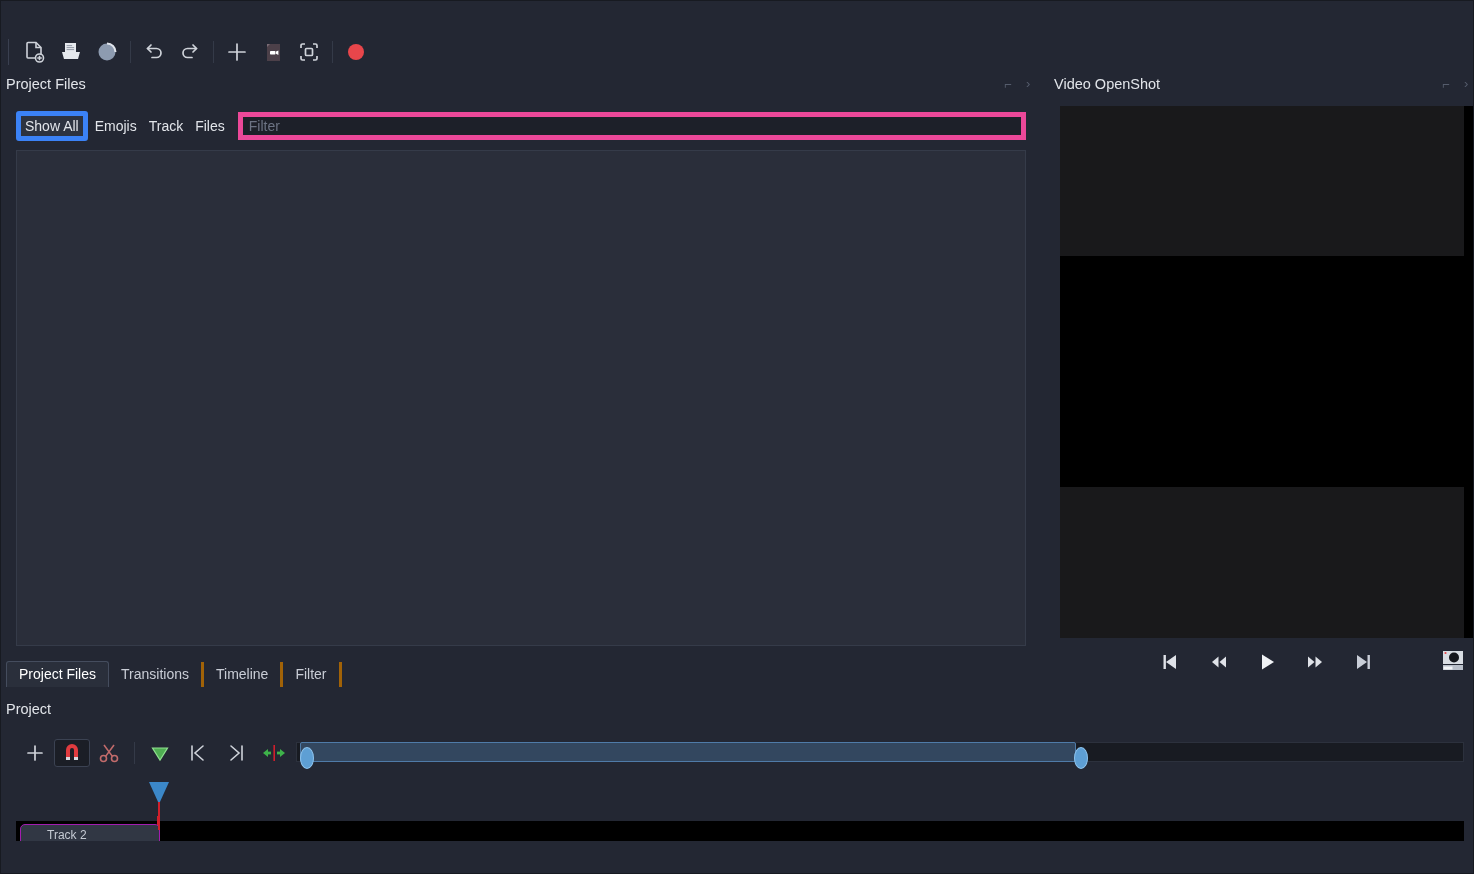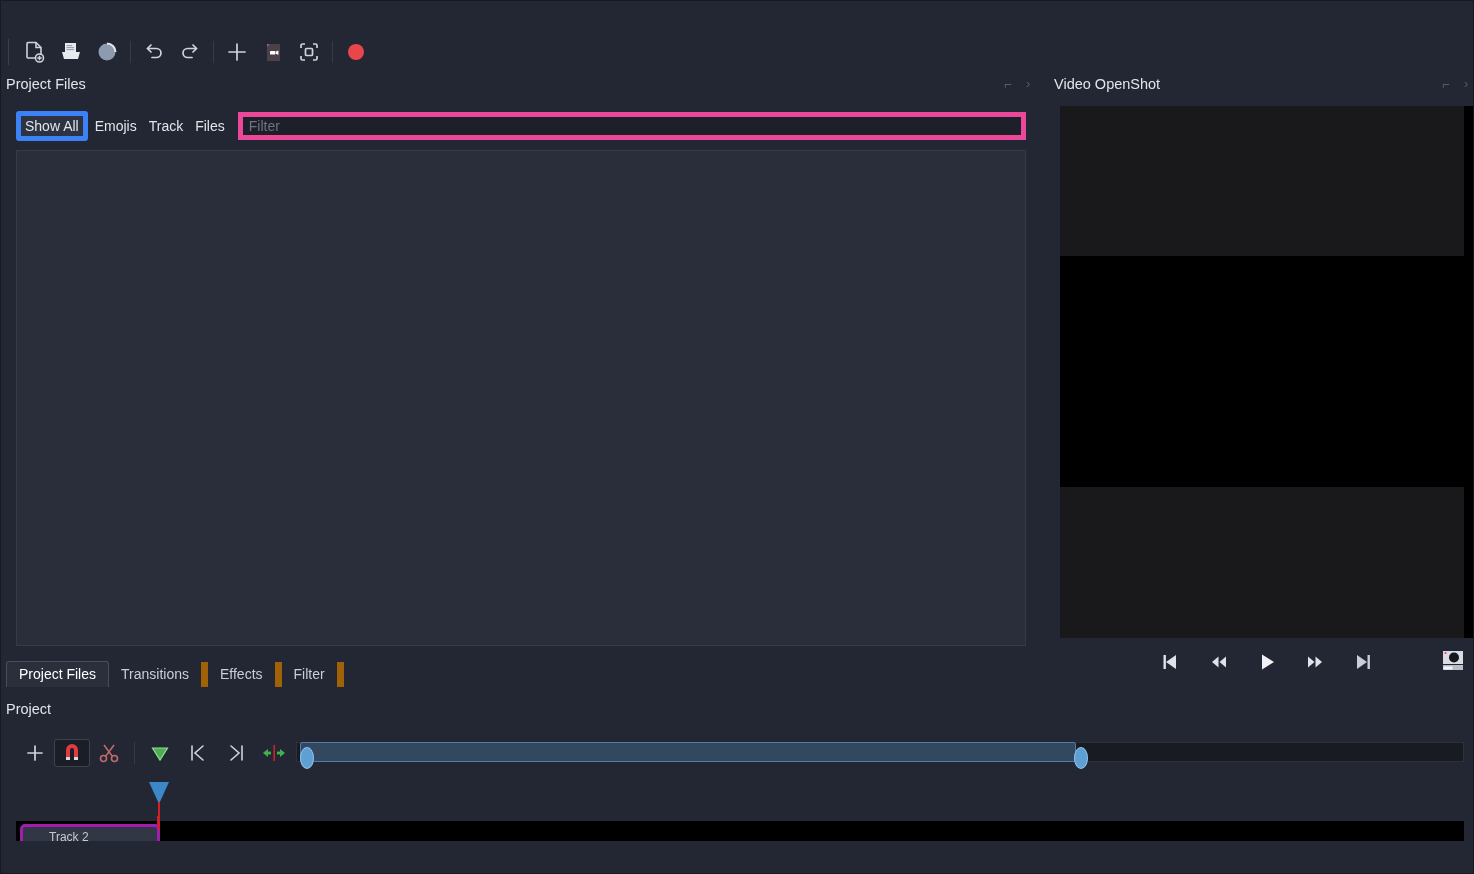--- a/index.html
+++ b/index.html
@@ -159,21 +159,21 @@
     position: absolute;
     left: 6px; top: 659px;
     height: 28px;
     display: flex;
     align-items: flex-end;
   }
   .pf-tab {
     font-size: 14px;
     color: #c9cdd6;
     padding: 4px 12px 5px 12px;
-    border-right: 7px solid #a16207;
+    border-right: 3px solid #a16207;
     white-space: nowrap;
   }
   .pf-tab.selected {
     color: #ffffff;
     background: #2a2f3b;
     border-top: 1px solid #454d5e;
     border-left: 1px solid #454d5e;
     border-right: 1px solid #454d5e;
     border-bottom: none;
     border-radius: 3px 3px 0 0;
@@ -313,21 +313,21 @@
     left: 16px; top: 821px;
     width: 1448px; height: 20px;
     background: #000000;
     overflow: hidden;
   }
   .track-header {
     position: absolute;
     left: 4px; top: 3px;
     width: 140px; height: 30px;
     background: #313744;
-    border: 3px solid #a21caf;
+    border: 1px solid #a21caf;
     border-radius: 5px 5px 0 0;
     box-sizing: border-box;
     color: #c5cad3;
     font-size: 12px;
     padding: 3px 0 0 26px;
   }
   .tl-redmark {
     position: absolute;
     left: 157px; top: 816px;
     width: 2px; height: 9px;
@@ -446,21 +446,21 @@
     <span class="pf-tag">Track</span>
     <span class="pf-tag">Files</span>
     <input class="pf-filter-input" type="text" placeholder="Filter" style="">
   </div>
 
   <div class="pf-list"></div>
 
   <div class="pf-tabs">
     <div class="pf-tab selected">Project Files</div>
     <div class="pf-tab">Transitions</div>
-    <div class="pf-tab">Effects</div>
+    <div class="pf-tab">Timeline</div>
     <div class="pf-tab">Filter</div>
   </div>
 
   <div class="dock-ctl" style="left:1004px; top:77px;">⌐</div>
   <div class="dock-ctl" style="left:1026px; top:76px;">›</div>
   <div class="panel-title vp-title">Video OpenShot</div>
   <div class="dock-ctl" style="left:1442px; top:77px;">⌐</div>
   <div class="dock-ctl" style="left:1464px; top:76px;">›</div>
 
   <div class="vp-rightgap"></div>

